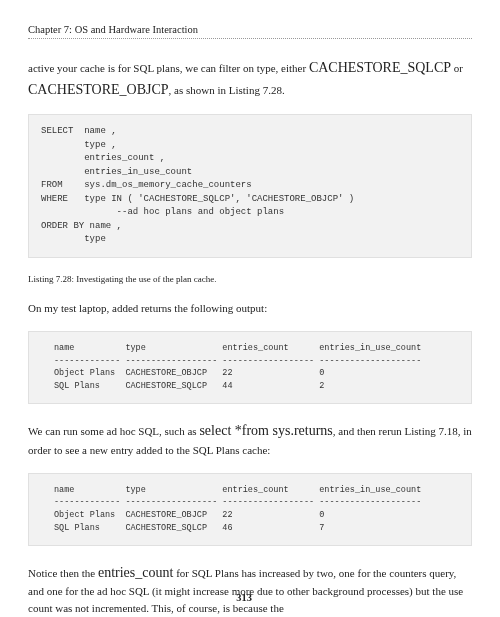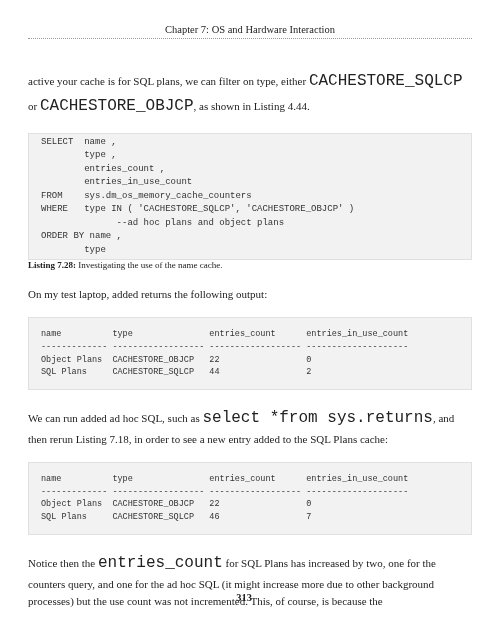--- a/index.html
+++ b/index.html
@@ -10,58 +10,58 @@
     body {
       width: 500px;
       height: 617px;
       background: #fff;
       font-family: Georgia, 'Times New Roman', serif;
       color: #222;
       padding: 24px 28px 18px 28px;
       position: relative;
     }
     .chapter-header {
-      text-align: center;
+      text-align: left;
       font-size: 10.5px;
       padding-bottom: 3px;
       border-bottom: 1px dotted #999;
-      margin-bottom: 30px;
+      margin-bottom: 18px;
     }
     .body-text {
       font-size: 11px;
       line-height: 1.55;
       margin-bottom: 14px;
     }
     .mono-inline {
-      font-family: Liberation Mono, monospace;
-      font-size: 16px;
+      font-family: Liberation Serif, serif;
+      font-size: 14px;
     }
     .code-block {
       background: #f2f2f2;
       border: 1px solid #e0e0e0;
-      padding: 2px 12px;
+      padding: 10px 12px;
       font-family: 'Courier New', Courier, monospace;
       font-size: 9px;
       line-height: 1.5;
       white-space: pre;
-      margin-bottom: 0;
+      margin-bottom: 16px;
       color: #333;
       overflow: hidden;
     }
     .listing-caption {
       font-size: 9px;
       margin-bottom: 16px;
     }
     .listing-caption b {
-      font-weight: bold;
+      font-weight: normal;
     }
     .output-block {
       background: #f2f2f2;
       border: 1px solid #e0e0e0;
-      padding: 10px 12px;
+      padding: 10px 25px;
       font-family: 'Courier New', Courier, monospace;
       font-size: 8.5px;
       line-height: 1.5;
       white-space: pre;
       margin-bottom: 16px;
       color: #333;
       overflow: hidden;
     }
     .page-number {
       position: absolute;
@@ -72,46 +72,46 @@
       font-size: 10.5px;
       font-weight: bold;
     }
   </style>
 </head>
 <body>
 
 <div class="chapter-header">Chapter 7: OS and Hardware Interaction</div>
 
 <p class="body-text">
-  <span>active your cache is for SQL plans, we can filter on type, either </span><span class="mono-inline">CACHESTORE_SQLCP</span><span> or </span><span class="mono-inline">CACHESTORE_OBJCP</span><span>, as shown in Listing 4.44.</span>
+  <span>active your cache is for SQL plans, we can filter on type, either </span><span class="mono-inline">CACHESTORE_SQLCP</span><span> or </span><span class="mono-inline">CACHESTORE_OBJCP</span><span>, as shown in Listing 7.28.</span>
 </p>
 
 <div class="code-block">SELECT  name ,
         type ,
         entries_count ,
         entries_in_use_count
 FROM    sys.dm_os_memory_cache_counters
 WHERE   type IN ( 'CACHESTORE_SQLCP', 'CACHESTORE_OBJCP' )
               --ad hoc plans and object plans
 ORDER BY name ,
         type</div>
 
 <p class="listing-caption">
-  <b>Listing 7.28:</b><span>  Investigating the use of the name cache.</span>
+  <b>Listing 7.28:</b><span>  Investigating the use of the plan cache.</span>
 </p>
 
 <p class="body-text">On my test laptop, added returns the following output:</p>
 
 <div class="output-block">name          type               entries_count      entries_in_use_count
 ------------- ------------------ ------------------ --------------------
 Object Plans  CACHESTORE_OBJCP   22                 0
 SQL Plans     CACHESTORE_SQLCP   44                 2</div>
 
 <p class="body-text">
-  <span>We can run added ad hoc SQL, such as </span><span class="mono-inline">select *from sys.returns</span><span>, and then rerun Listing 7.18, in order to see a new entry added to the SQL Plans cache:</span>
+  <span>We can run some ad hoc SQL, such as </span><span class="mono-inline">select *from sys.returns</span><span>, and then rerun Listing 7.18, in order to see a new entry added to the SQL Plans cache:</span>
 </p>
 
 <div class="output-block">name          type               entries_count      entries_in_use_count
 ------------- ------------------ ------------------ --------------------
 Object Plans  CACHESTORE_OBJCP   22                 0
 SQL Plans     CACHESTORE_SQLCP   46                 7</div>
 
 <p class="body-text">
   <span>Notice then the </span><span class="mono-inline">entries_count</span><span> for SQL Plans has increased by two, one for the counters query, and one for the ad hoc SQL (it might increase more due to other background processes) but the use count was not incremented. This, of course, is because the</span>
 </p>

